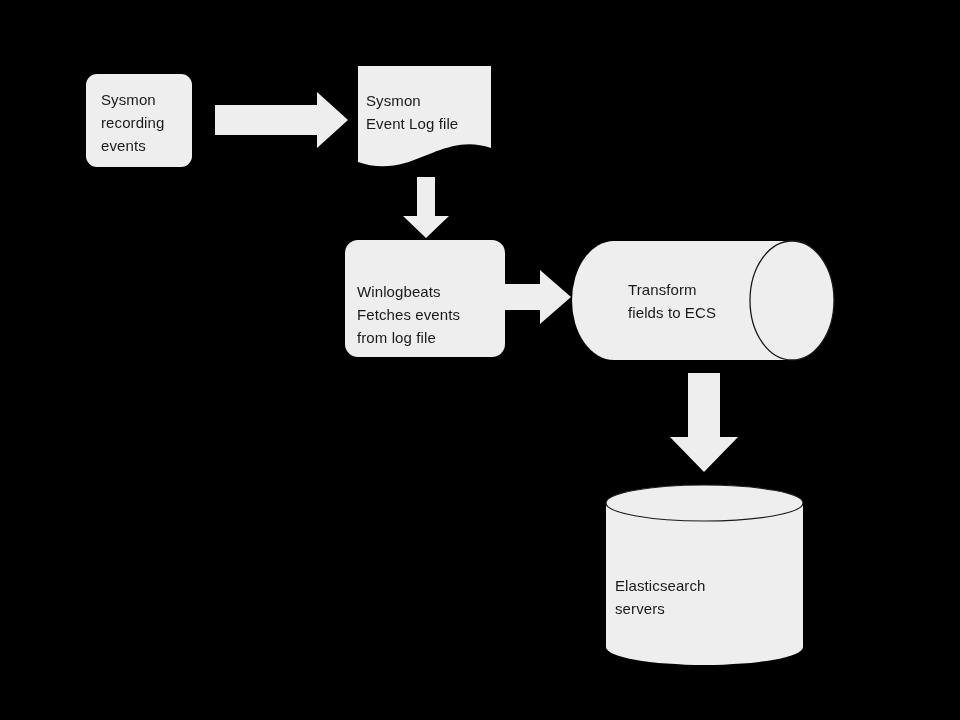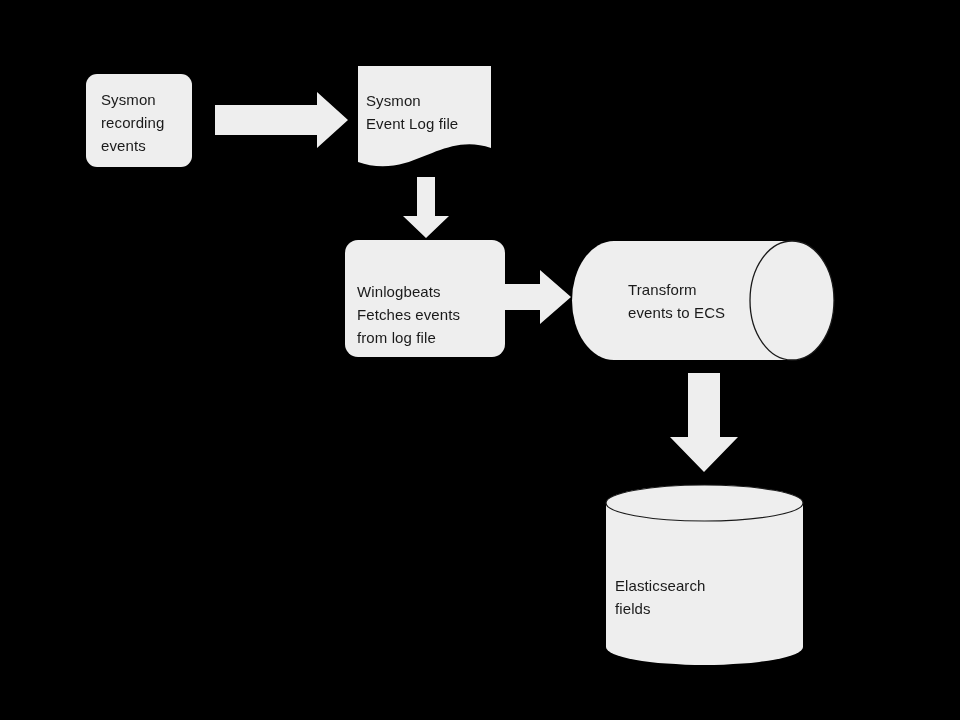--- a/index.html
+++ b/index.html
@@ -79,18 +79,18 @@
 events</div>
 
   <div class="node-label" style="left:366px; top:89px; width:126px;">Sysmon
 Event Log file</div>
 
   <div class="node-label" style="left:357px; top:280px; width:150px;">Winlogbeats
 Fetches events
 from log file</div>
 
   <div class="node-label" style="left:628px; top:278px; width:120px;">Transform
-events to ECS</div>
+fields to ECS</div>
 
   <div class="node-label" style="left:615px; top:574px; width:130px;">Elasticsearch
-fields</div>
+servers</div>
 
 </div>
 
 </body></html>

